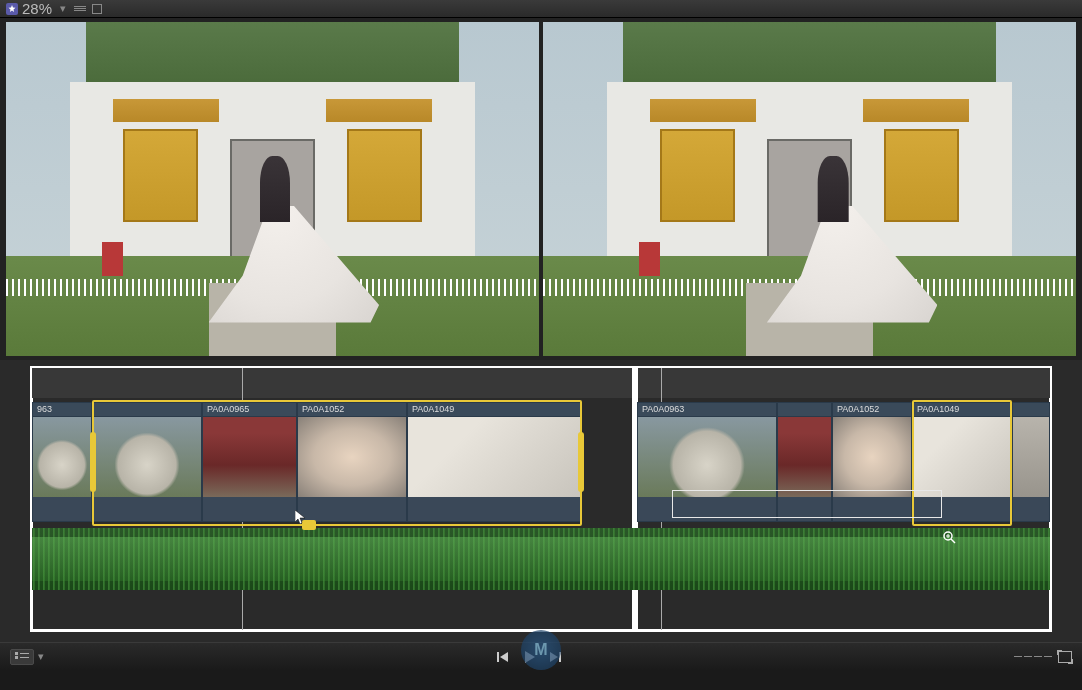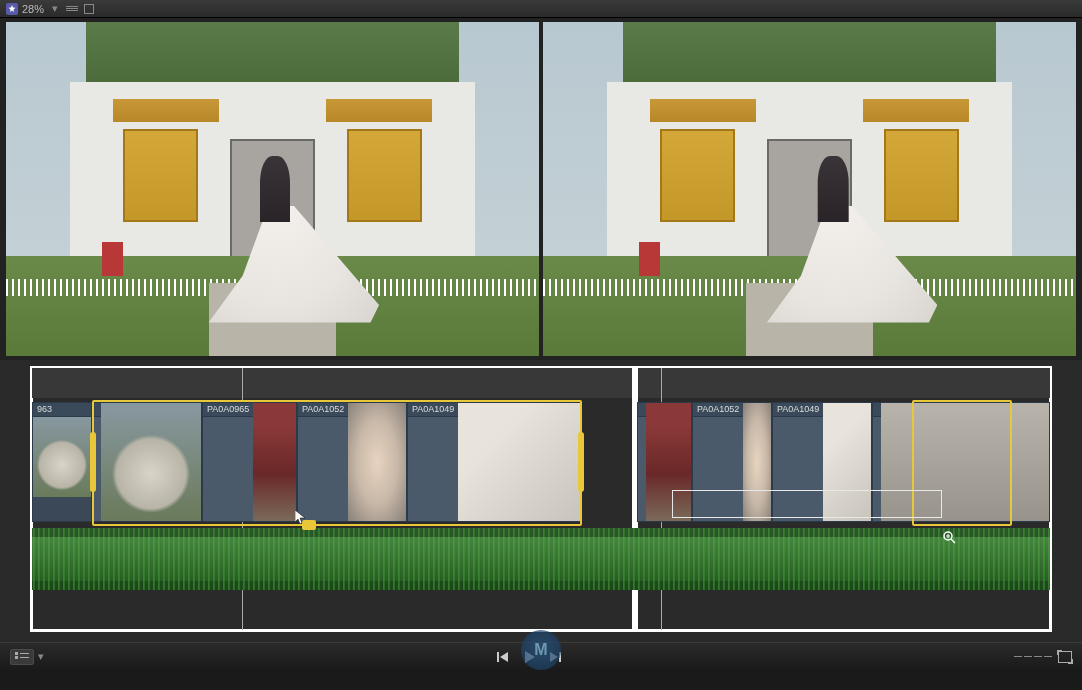--- a/index.html
+++ b/index.html
@@ -1,20 +1,20 @@
 <!DOCTYPE html>
 <html><head>
 <meta charset="utf-8">
 <style>
 *{margin:0;padding:0;box-sizing:border-box;font-family:-apple-system,Helvetica,Arial,sans-serif}
 body{background:#1a1a1a;width:1082px;height:690px;overflow:hidden;color:#ccc;font-size:11px}
 .topbar{height:18px;background:linear-gradient(#3a3a3a,#2a2a2a);display:flex;align-items:center;padding:0 6px;border-bottom:1px solid #000}
 .topbar .star{width:12px;height:12px;margin-right:4px;display:flex;align-items:center;justify-content:center}
 .topbar .title{flex:1;color:#ddd;font-size:11px}
-.topbar .zoom{color:#bbb;font-size:11px;margin-right:8px}
+.topbar .zoom{color:#bbb;font-size:15px;margin-right:8px}
 .topbar .chev{color:#888;margin-right:8px}
 .topbar .hbar{display:flex;flex-direction:column;gap:1px;margin-right:6px}
 .topbar .hbar span{width:12px;height:1px;background:#888}
 .topbar .sq{width:10px;height:10px;border:1px solid #888;margin-right:2px}
 
 .viewers{height:342px;display:flex;gap:4px;padding:4px 6px;background:#222}
 .viewer{flex:1;background:#333;position:relative;overflow:hidden}
 .scene{width:100%;height:100%;position:relative;background:linear-gradient(#b8c8d0 0%,#c8d4d8 100%)}
 .roof{position:absolute;top:0;left:15%;right:15%;height:20%;background:linear-gradient(#5a7a4a,#4a6a3a)}
 .house{position:absolute;top:18%;left:12%;right:12%;height:60%;background:#e8e8e4}
@@ -38,21 +38,21 @@
 .timeline{height:310px;background:#2a2a2a;position:relative;padding:4px 6px}
 .tl-outline{position:absolute;top:6px;left:30px;right:30px;bottom:38px;border:3px solid #fff}
 .tl-inner{position:absolute;top:8px;left:32px;right:32px;bottom:40px}
 .ruler{height:30px;background:#383838;position:relative}
 .playhead-a{position:absolute;top:0;bottom:0;width:1px;background:#aaa}
 .ph1{left:210px}
 .ph2{left:600px;width:6px;background:#fff;top:-2px;bottom:-2px}
 .ph3{left:629px}
 
 .clips-row{height:120px;margin-top:4px;display:flex;position:relative}
-.clip{position:relative;background:#4a5a6a;border:1px solid #2a3a4a;display:flex;}
+.clip{position:relative;background:#4a5a6a;border:1px solid #2a3a4a;display:flex;flex-direction:column}
 .clip-label{height:14px;background:#3a4a5a;color:#ddd;font-size:9px;padding:1px 4px;white-space:nowrap;overflow:hidden;border-bottom:1px solid #2a3a4a}
 .clip-thumb{flex:1;position:relative;overflow:hidden}
 .clip-dark{height:24px;background:#3a4858}
 .sel-box{position:absolute;border:2px solid #e8c838;pointer-events:none;border-radius:2px}
 .sel1{top:-2px;left:60px;width:490px;height:126px}
 .sel2{top:-2px;left:880px;width:100px;height:126px}
 .trim-handle{position:absolute;width:6px;top:30px;height:60px;background:#e8c838;border-radius:3px}
 .th-l{left:58px}
 .th-r{left:546px}
 
@@ -197,20 +197,27 @@
       <div class="clip" style="width:175px">
         <div class="clip-label">PA0A1049</div>
         <div class="clip-thumb">
             <div class="thumb-scene ts-bride"></div>
           </div>
         <div class="clip-dark"></div>
       </div>
 
       <div style="width:55px"></div>
 
+      <div class="clip" style="width:140px">
+        <div class="clip-label">PA0A0963</div>
+        <div class="clip-thumb">
+            <div class="thumb-scene ts-fountain"></div>
+          </div>
+        <div class="clip-dark"></div>
+      </div>
       <div class="clip" style="width:55px">
         <div class="clip-label"></div>
         <div class="clip-thumb">
             <div class="thumb-scene ts-red"></div>
           </div>
         <div class="clip-dark"></div>
       </div>
       <div class="clip" style="width:80px">
         <div class="clip-label">PA0A1052</div>
         <div class="clip-thumb">

